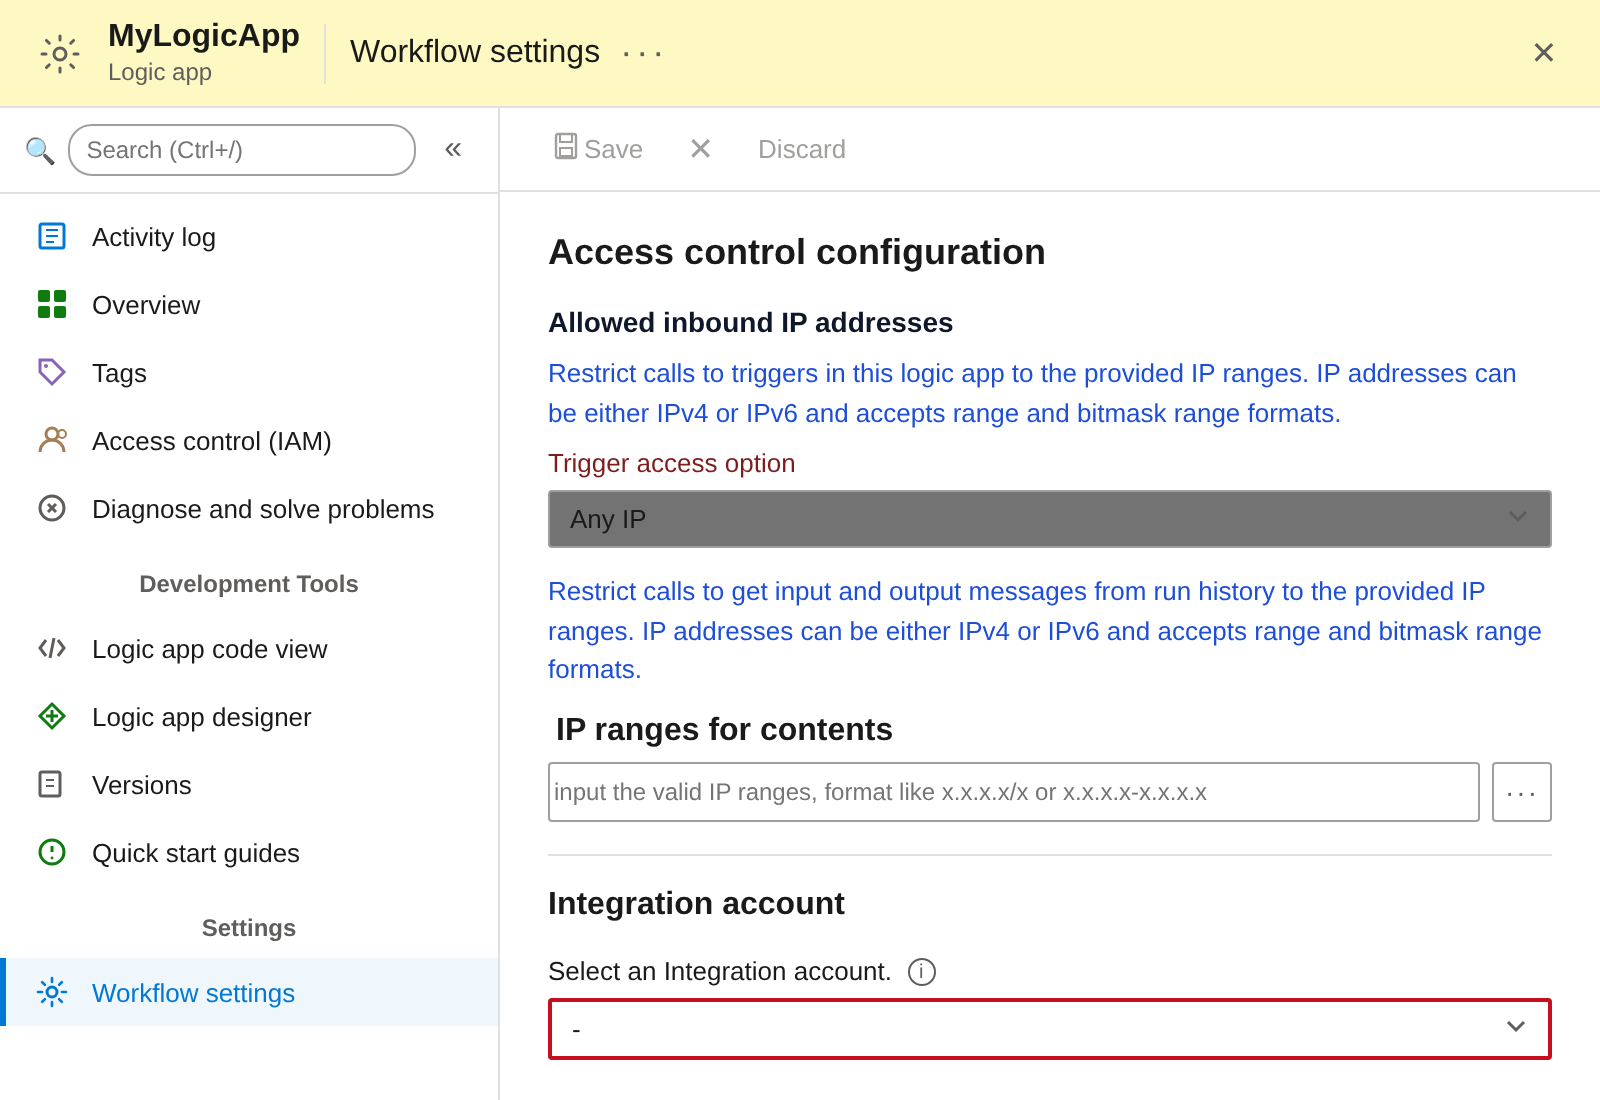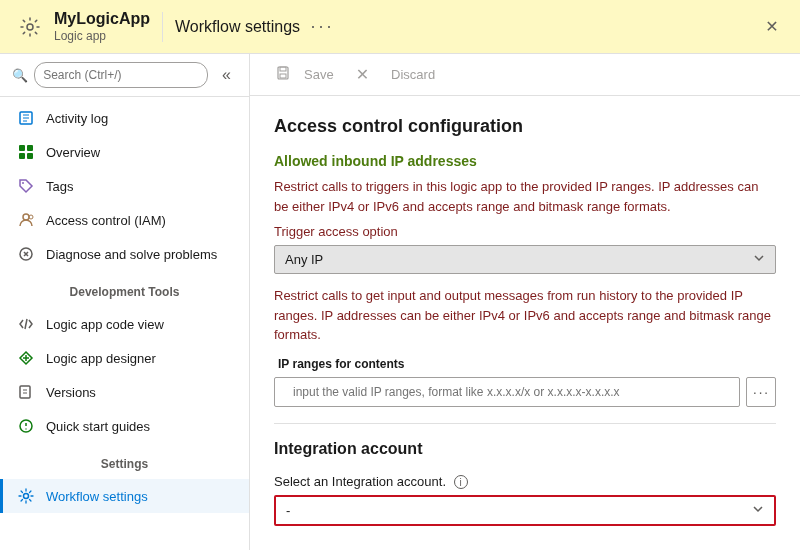--- a/index.html
+++ b/index.html
@@ -27,37 +27,37 @@
 
     .nav-section { padding: 4px 0; }
     .nav-group-label { font-size: 12px; font-weight: 600; color: #605e5c; padding: 10px 16px 4px 16px; text-transform: none; text-align: center; }
     .nav-item { display: flex; align-items: center; padding: 7px 16px; cursor: pointer; color: #1a1a1a; font-size: 13px; }
     .nav-item.active { background: #eff6fc; border-left: 3px solid #0078d4; padding-left: 13px; color: #0078d4; }
     .nav-icon { width: 20px; height: 20px; margin-right: 10px; display: flex; align-items: center; justify-content: center; font-size: 14px; flex-shrink: 0; }
 
     
     .main { flex: 1; display: flex; flex-direction: column; overflow: hidden; }
     .toolbar { display: flex; align-items: center; padding: 8px 20px; border-bottom: 1px solid #e0e0e0; gap: 16px; }
-    .toolbar-btn { display: flex; align-items: center; gap: 14px; font-size: 13px; color: #1a1a1a; cursor: pointer; padding: 4px 6px; background: none; border: none; }
+    .toolbar-btn { display: flex; align-items: center; gap: 2px; font-size: 13px; color: #1a1a1a; cursor: pointer; padding: 4px 6px; background: none; border: none; }
     .toolbar-btn.disabled { color: #a19f9d; cursor: default; }
     .toolbar-sep { color: #a19f9d; font-size: 16px; }
 
     .content { flex: 1; overflow-y: auto; padding: 20px 24px; }
     .section-title { font-size: 18px; font-weight: 600; color: #1a1a1a; margin-bottom: 16px; }
-    .sub-title { font-size: 14px; font-weight: 600; color: #4d7c0f; margin-bottom: 8px; }
-    .description { font-size: 13px; color: #7f1d1d; margin-bottom: 8px; line-height: 1.5; }
+    .sub-title { font-size: 14px; font-weight: 600; color: #0f172a; margin-bottom: 8px; }
+    .description { font-size: 13px; color: #1d4ed8; margin-bottom: 8px; line-height: 1.5; }
     .field-label { font-size: 13px; color: #1a1a1a; margin-bottom: 6px; }
-    .field-label-bold { font-size: 12px; font-weight: 600; color: #1a1a1a; margin: 12px 0 6px; padding-left: 4px; }
-
-    .dropdown { display: flex; align-items: center; justify-content: space-between; border: 1px solid #a19f9d; padding: 6px 10px; border-radius: 2px; cursor: pointer; background: #e5e5e5; margin-bottom: 12px; }
+    .field-label-bold { font-size: 16px; font-weight: 600; color: #1a1a1a; margin: 12px 0 6px; padding-left: 4px; }
+
+    .dropdown { display: flex; align-items: center; justify-content: space-between; border: 1px solid #a19f9d; padding: 6px 10px; border-radius: 2px; cursor: pointer; background: #737373; margin-bottom: 12px; }
     .dropdown-value { font-size: 13px; color: #1a1a1a; }
     .dropdown-arrow { font-size: 12px; color: #605e5c; }
 
     .ip-input-row { display: flex; align-items: center; gap: 6px; margin-bottom: 16px; }
-    .ip-input { flex: 1; border: 1px solid #a19f9d; padding: 7px 18px; font-size: 12px; color: #605e5c; border-radius: 2px; }
+    .ip-input { flex: 1; border: 1px solid #a19f9d; padding: 7px 2px; font-size: 12px; color: #605e5c; border-radius: 2px; }
     .ip-dots-btn { display: flex; align-items: center; justify-content: center; width: 30px; height: 30px; border: 1px solid #a19f9d; border-radius: 2px; cursor: pointer; font-size: 14px; color: #605e5c; letter-spacing: 1px; }
 
     .section-divider { border: none; border-top: 1px solid #e0e0e0; margin: 4px 0 16px; }
 
     .integration-dropdown { display: flex; align-items: center; justify-content: space-between; border: 2px solid #c50f1f; padding: 6px 10px; border-radius: 2px; cursor: pointer; background: #fff; }
 
     .info-icon { display: inline-flex; align-items: center; justify-content: center; width: 14px; height: 14px; border: 1px solid #605e5c; border-radius: 50%; font-size: 10px; color: #605e5c; margin-left: 4px; cursor: pointer; vertical-align: middle; }
 
     
     .sidebar::-webkit-scrollbar { width: 6px; }

